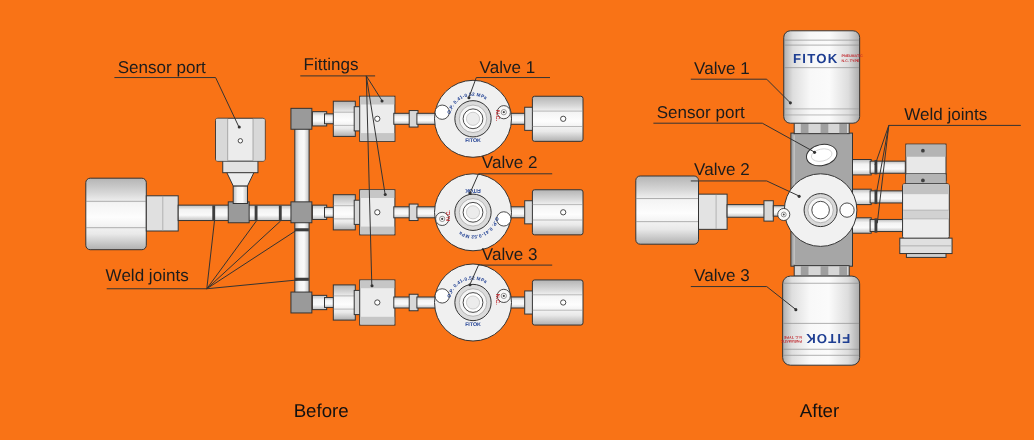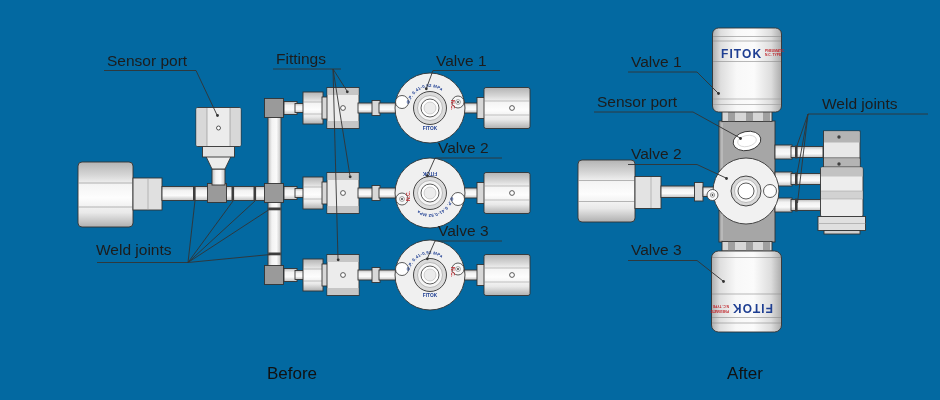--- a/index.html
+++ b/index.html
@@ -1,16 +1,16 @@
 <!DOCTYPE html>
 <html><head>
 <meta charset="utf-8">
 <style>
   html,body{margin:0;padding:0;background:#ffffff;}
-  .stage{position:relative;width:940px;height:400px;background:#0369a1;overflow:hidden;
+  .stage{position:relative;width:940px;height:400px;background:#f97316;overflow:hidden;
          font-family:"Liberation Sans",sans-serif;text-align:right;}
   svg{position:absolute;left:0;top:0;}
   text{stroke:none;}
   .lbl{font-size:15.5px;fill:#1c1c1c;}
   .cap{font-size:17px;fill:#111111;}
 </style>
 </head>
 <body>
 
 <div class="stage">

